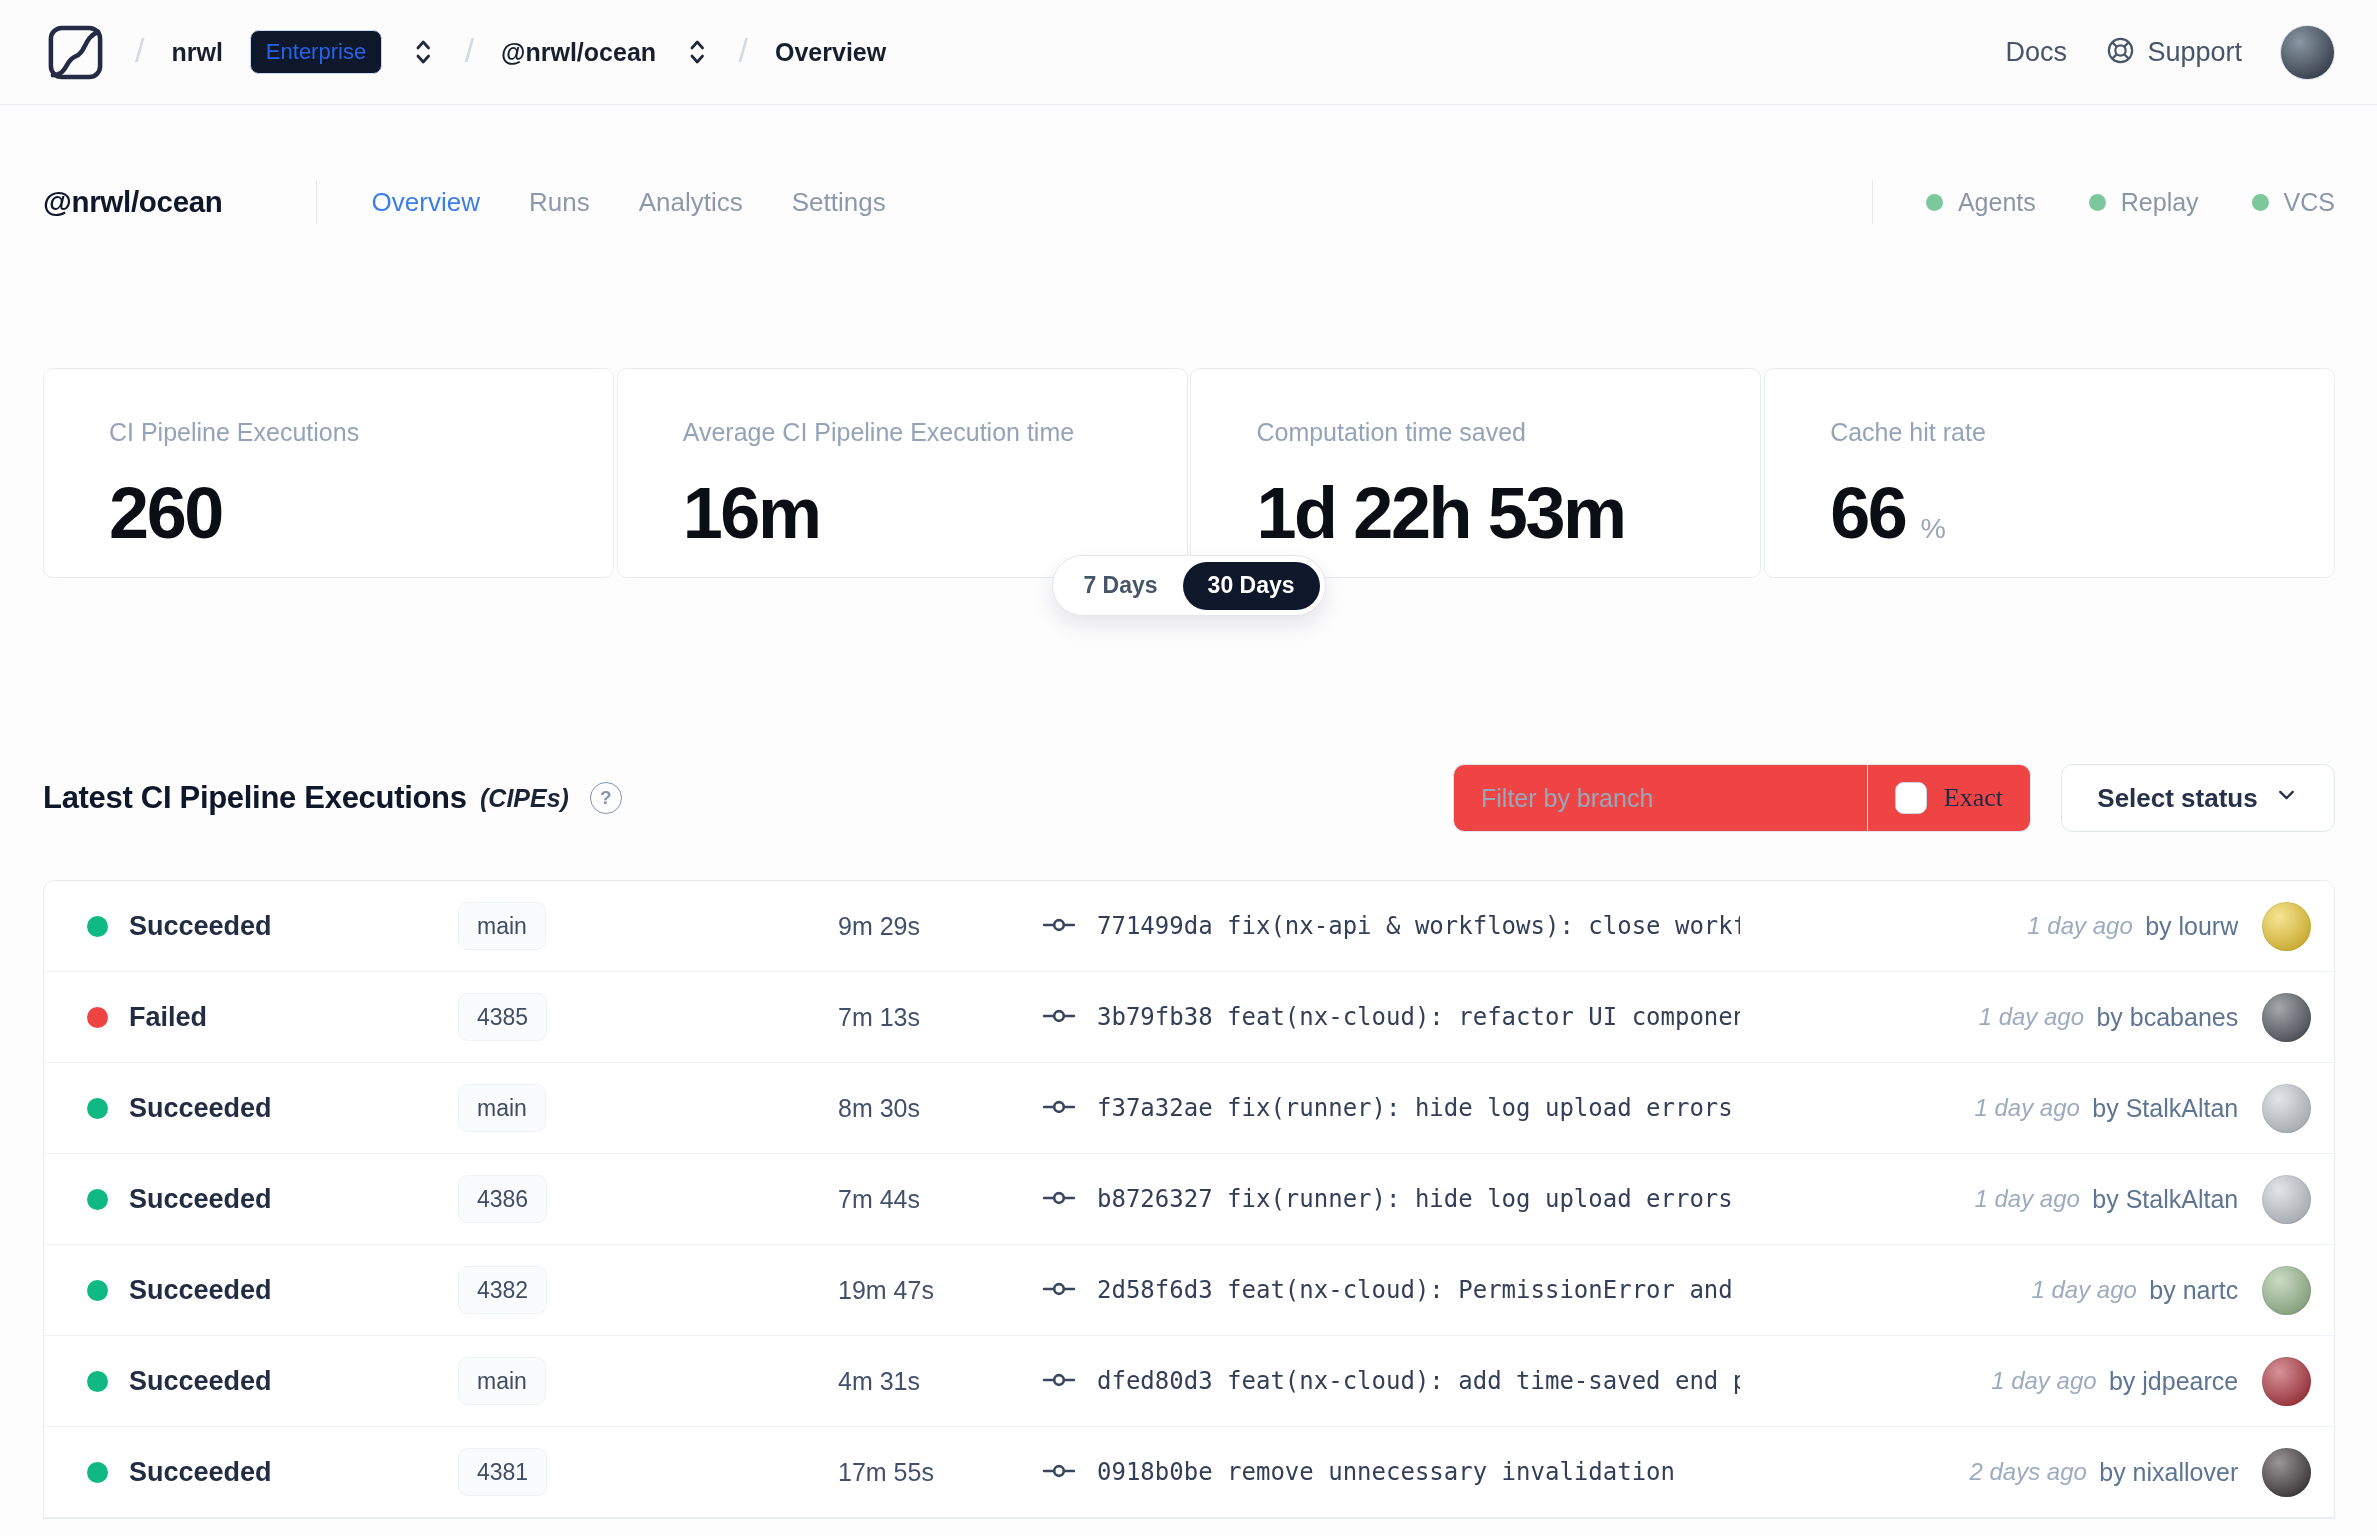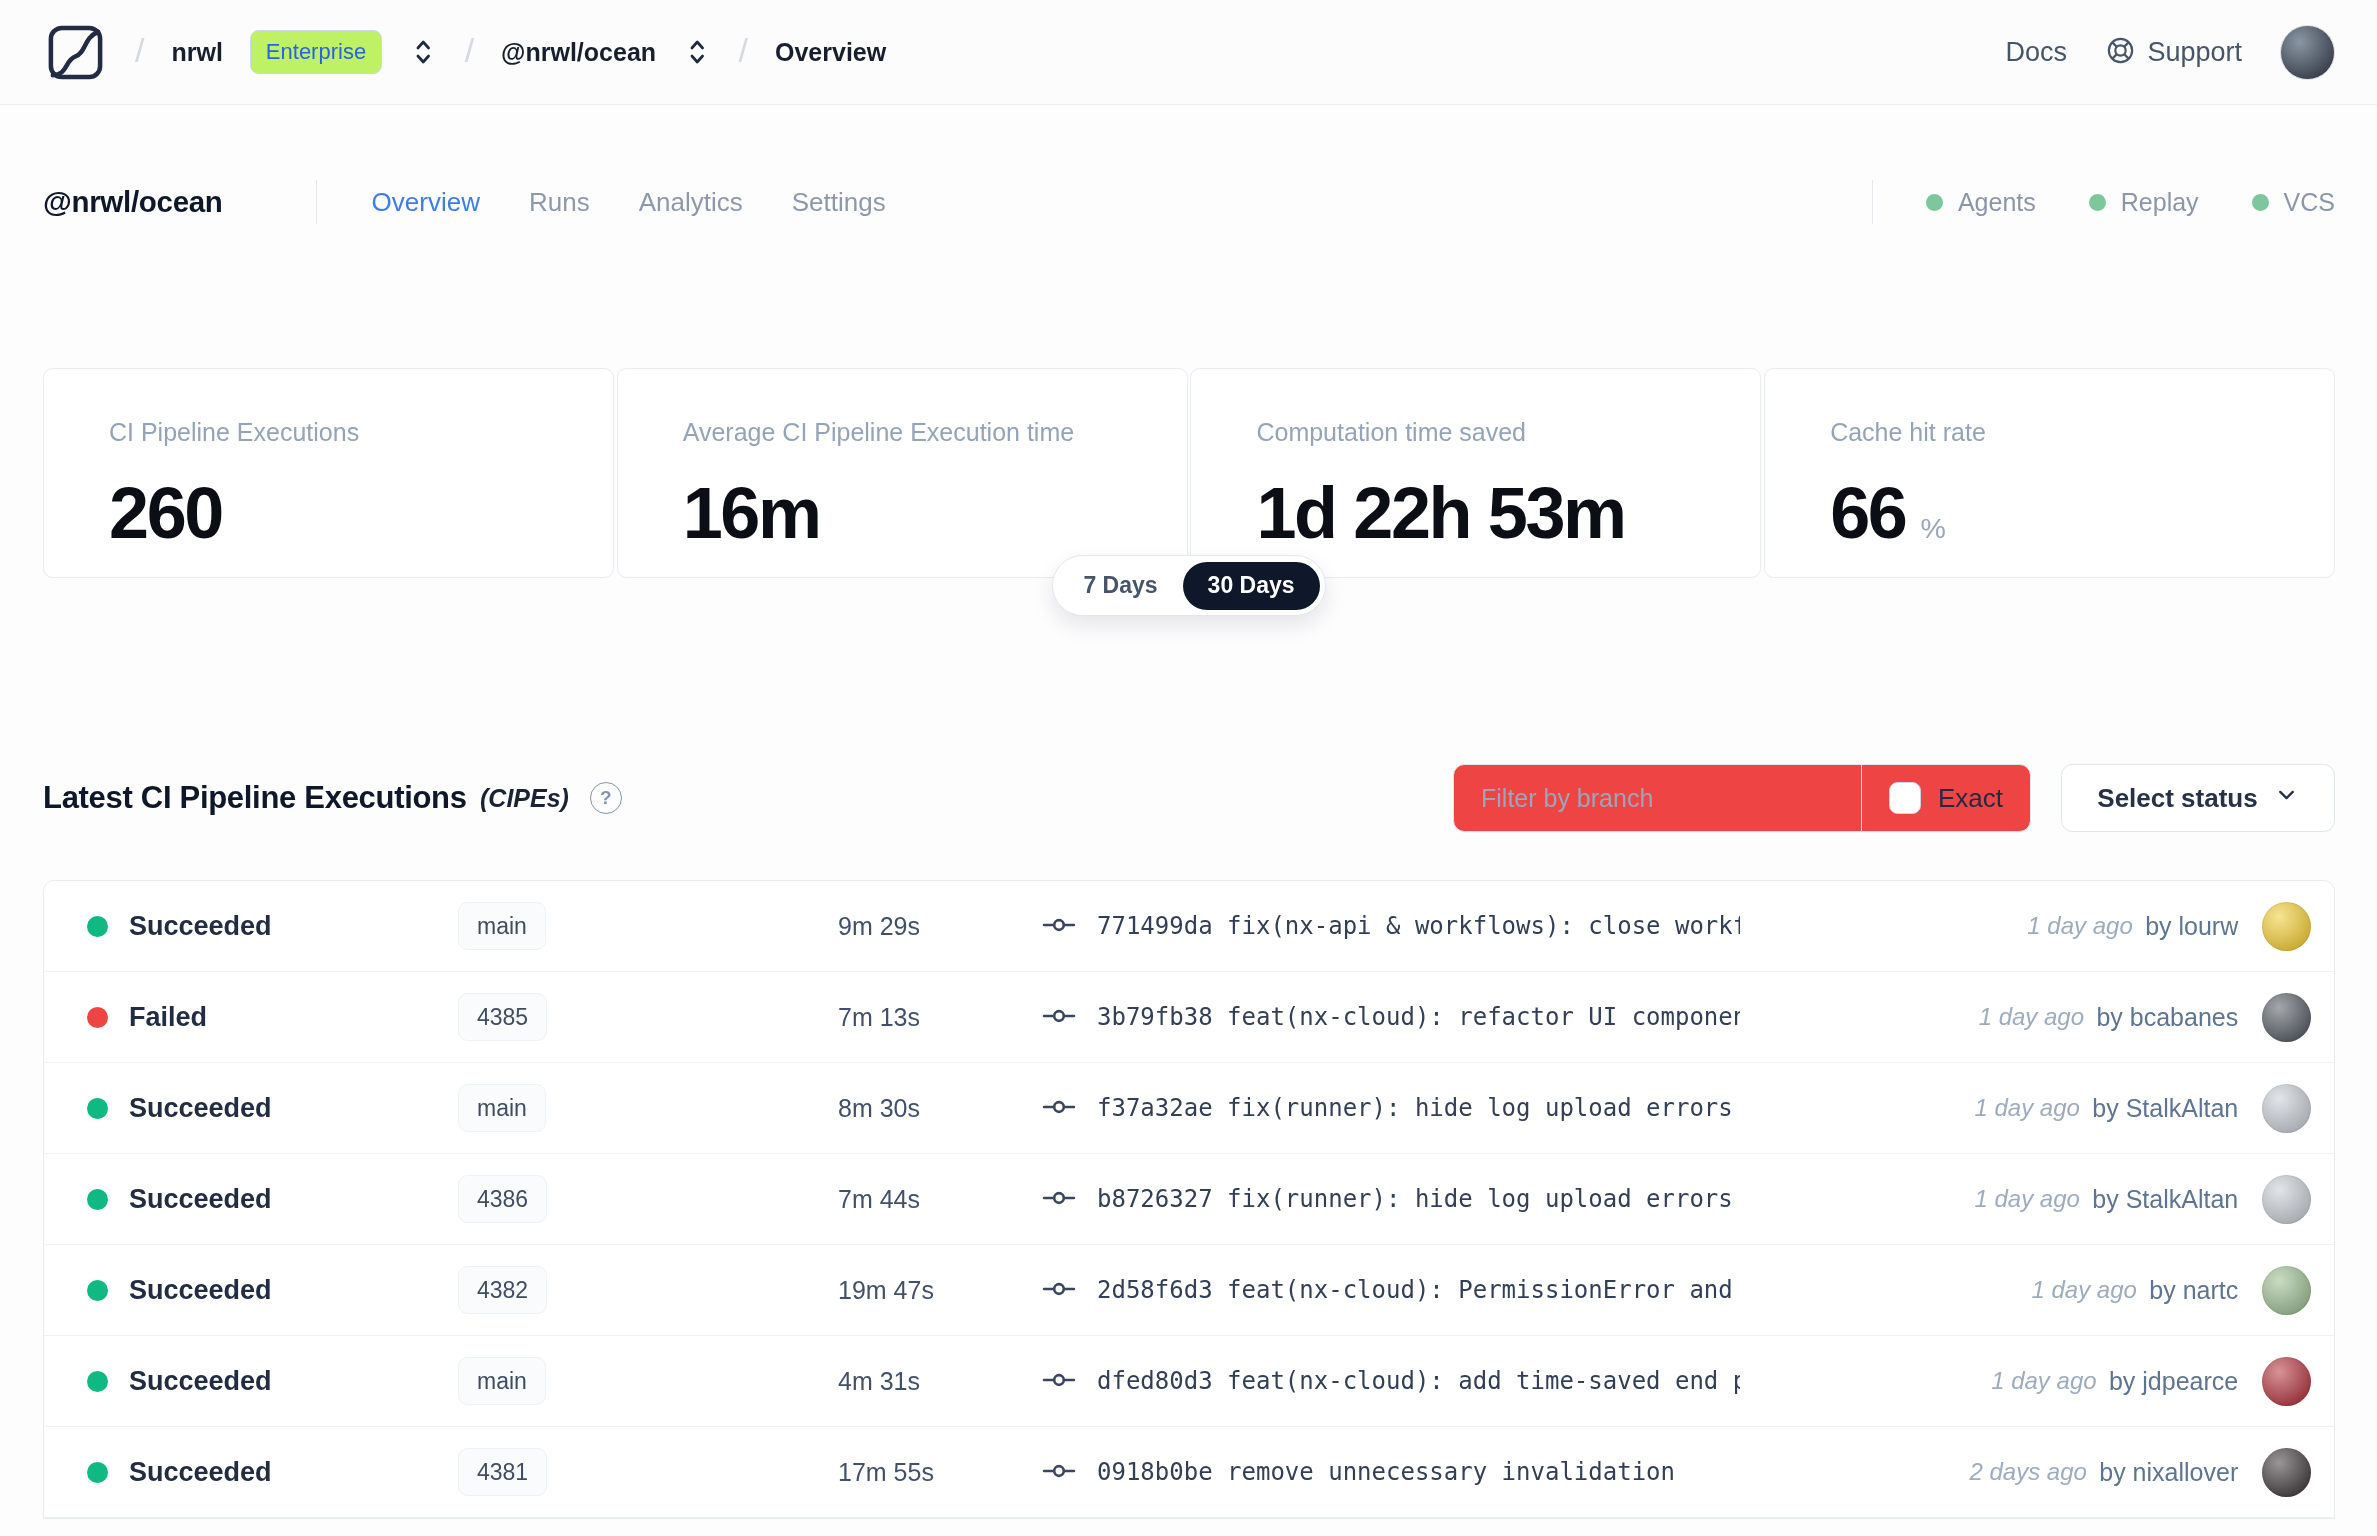--- a/index.html
+++ b/index.html
@@ -6,21 +6,21 @@
   html,body { width:2378px; height:1537px; overflow:hidden; background:#fdfdfe;
     font-family:"Liberation Sans", sans-serif; color:#111827; }
 
   
   .topbar { height:105px; background:#fcfcfd; border-bottom:1px solid #e9edf1;
     display:flex; align-items:center; padding:0 43px; }
   .crumbs { display:flex; align-items:center; gap:27px; }
   .logo-box { width:65px; height:65px; display:flex; align-items:center; justify-content:center; }
   .crumb-sep { color:#d3dae2; font-size:34px; font-weight:300; transform:translateY(-1.9px); }
   .crumb-txt { font-size:25px; font-weight:600; color:#171f2e; }
-  .ent-badge { font-size:22px; font-weight:500; color:#2563eb; background:#bef264;
+  .ent-badge { font-size:22px; font-weight:500; color:#2563eb; background:#0f172a;
     border:1px solid #c9d9f6; border-radius:8.6px; padding:7.6px 15px; }
   .updown { display:inline-flex; }
   .topbar-right { margin-left:auto; display:flex; align-items:center; gap:38px; }
   .top-link { font-size:27px; font-weight:500; color:#475569; cursor:pointer; }
   .support { display:flex; align-items:center; gap:11.4px; }
   .avatar-top { width:55px; height:55px; border-radius:50%;
     background:radial-gradient(circle at 35% 30%, #8b97a5, #3c4450 75%); border:1px solid #d8dde4; }
 
   
   .ws-header { margin-top:53px; padding:0 43px; height:88px; display:flex; align-items:center; }
@@ -62,21 +62,21 @@
     justify-content:center; margin-left:21px; cursor:pointer; }
   .sec-filters { margin-left:auto; display:flex; align-items:center; gap:30px; }
   .input-group { display:flex; align-items:stretch; width:578px; height:68px; background:#ef4444;
     border:1px solid #e2e7ee; border-radius:11.4px; overflow:hidden; }
   .branch-input { border:none; outline:none; flex:1; font-size:25px; padding:0 27px;
     font-family:"Liberation Sans",sans-serif; color:#1f2a44; background:transparent; }
   .branch-input::placeholder { color:#9aa7ba; }
   .ig-div { width:1px; background:#e6eaef; }
   .exact-zone { display:flex; align-items:center; gap:17px; padding:0 27px; cursor:pointer; }
   .checkbox { width:32px; height:32px; border:1.9px solid #ccd6e2; border-radius:8.6px; background:#fff; }
-  .exact-label { font-size:26px; font-weight:500; color:#1f2a44; }
+  .exact-label { font-size:26px; font-weight:500; color:#1f2a44;font-family:Liberation Serif, serif; }
   .status-btn { height:68px; min-width:274px; background:#fff; border:1px solid #dfe5ec;
     border-radius:11.4px; display:flex; align-items:center; justify-content:center; gap:16px;
     font-size:26px; font-weight:600; color:#27324a; cursor:pointer; padding:0 28.5px; }
 
   
   .table { margin:48px 43px 0; background:#fff; border:1px solid #e7eaf0;
     border-radius:11.4px 11.4px 0 0; overflow:hidden; }
   .row { display:grid; grid-template-columns:371px 380px 204px minmax(0,1fr) 571px;
     align-items:center; height:91px; padding:0 23px 0 43px; border-bottom:1px solid #eef1f5;
     background:#fff; cursor:pointer; }

